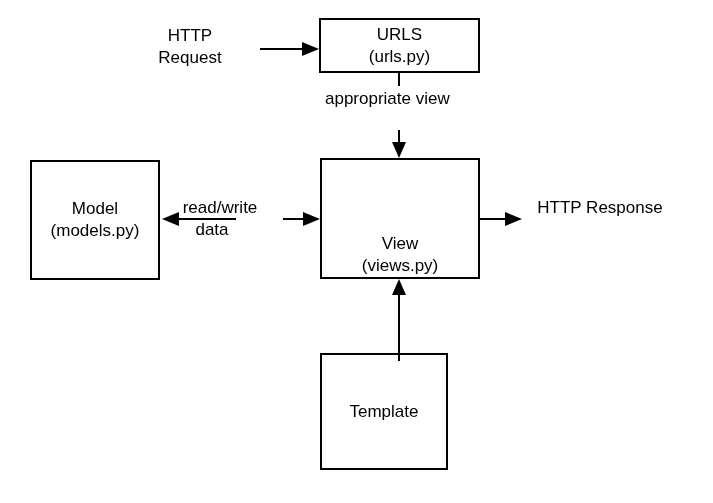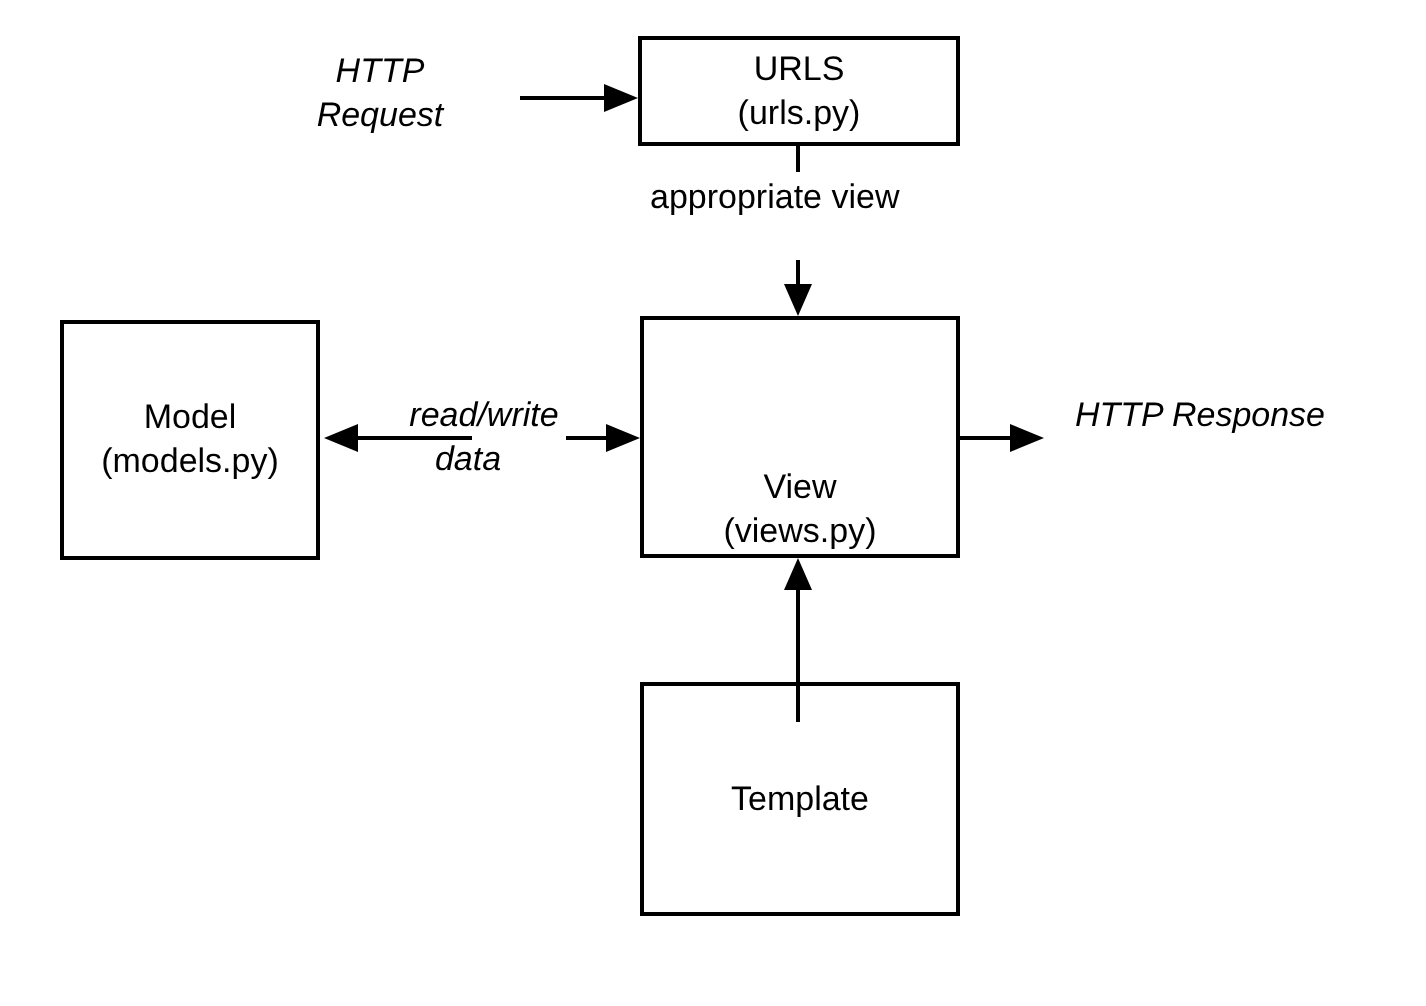--- a/index.html
+++ b/index.html
@@ -26,21 +26,21 @@
     display: flex;
     flex-direction: column;
     align-items: center;
     justify-content: center;
     text-align: center;
   }
   .label {
     position: absolute;
     white-space: nowrap;
   }
-  .label.center { text-align: center; font-style: italic; }
+  .label.center { text-align: center; }
   .hline {
     position: absolute;
     height: 2px;
     background: #000000;
   }
   .vline {
     position: absolute;
     width: 2px;
     background: #000000;
   }
@@ -66,26 +66,26 @@
   }
   .head.up {
     border-left: 7px solid transparent;
     border-right: 7px solid transparent;
     border-bottom: 16px solid #000000;
   }
   
   #urls-box     { left: 319px; top: 18px;  width: 161px; height: 55px;  }
   #model-box    { left: 30px;  top: 160px; width: 130px; height: 120px; }
   #view-box     { left: 320px; top: 158px; width: 160px; height: 121px; justify-content: flex-end; }
-  #template-box { left: 320px; top: 341px; width: 160px; height: 117px; }
+  #template-box { left: 320px; top: 353px; width: 128px; height: 117px; }
   #template-box .shift-left { position: relative; left: -4px; }
   
   #http-request-label  { left: 140px; top: 25px;  width: 100px; }
   #forward-label       { left: 325px; top: 88px;  width: 170px; }
-  #read-write-label    { left: 202px; top: 197px; width: 80px;  }
+  #read-write-label    { left: 180px; top: 197px; width: 80px;  }
   #read-write-label .shift-left { position: relative; left: -8px; }
   #http-response-label { left: 530px; top: 197px; width: 140px; }
 </style>
 </head>
 <body>
 
 <div id="canvas">
 
   <div class="box" id="urls-box">
     <div>URLS</div>

